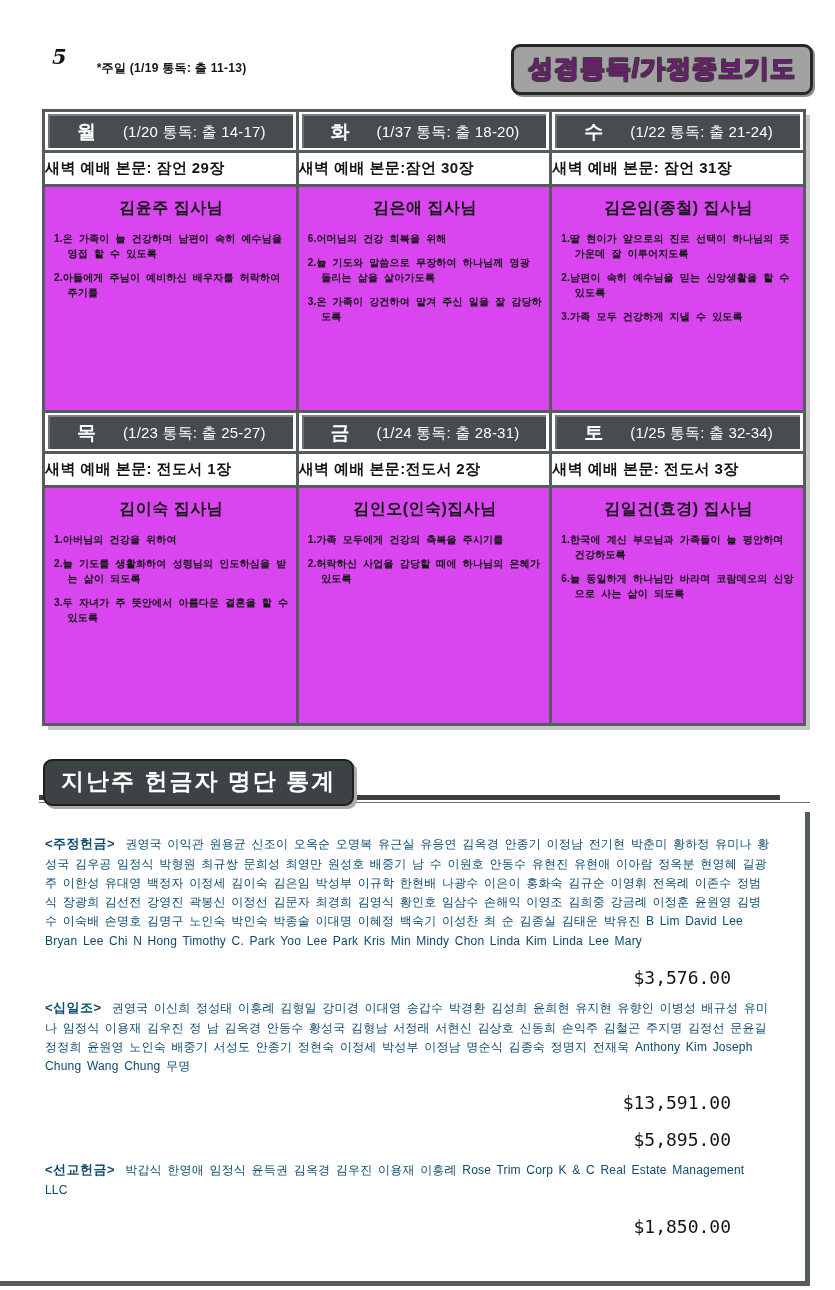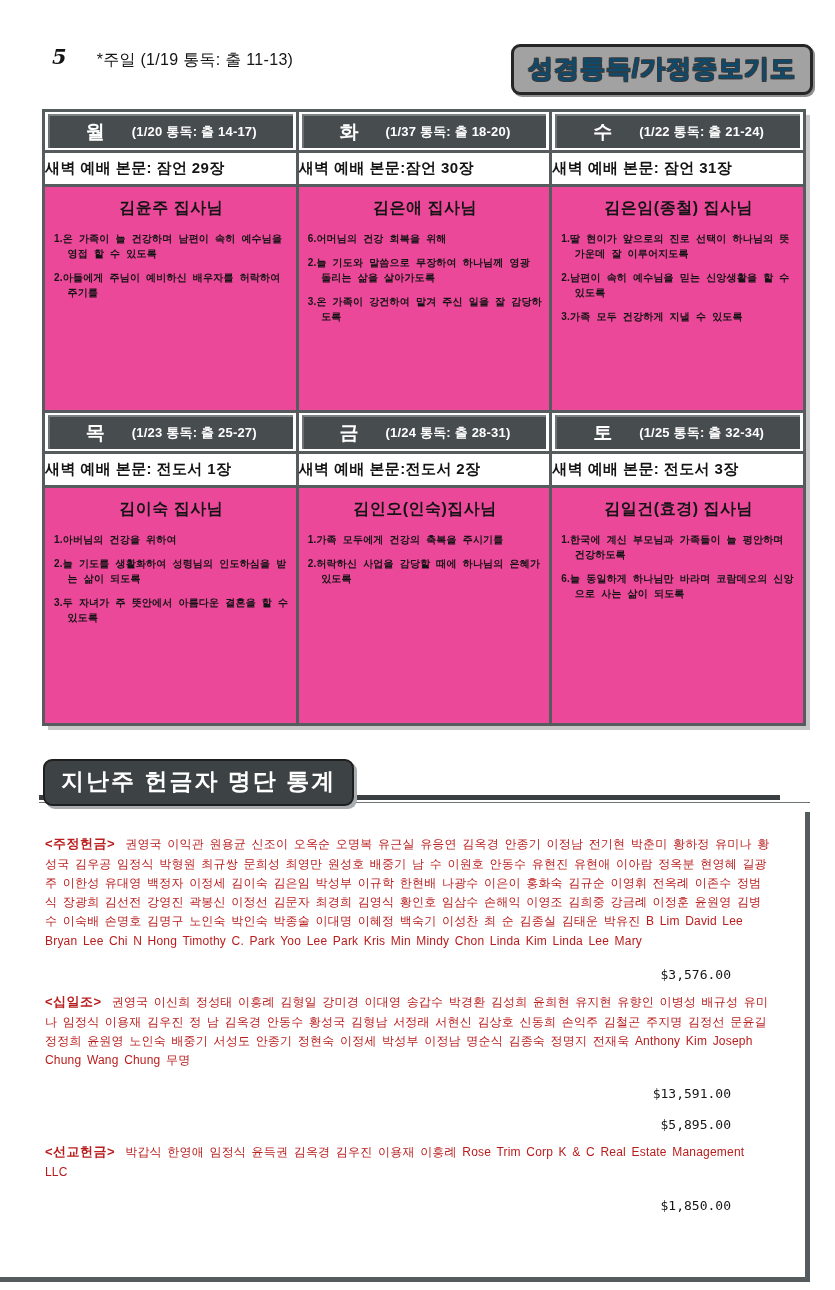--- a/index.html
+++ b/index.html
@@ -5,45 +5,45 @@
   * { margin:0; padding:0; box-sizing:border-box; }
   body { background:#e8e8e8; font-family:"Liberation Sans", sans-serif; }
   .page {
     width:835px; height:1290px; background:#ffffff; margin:0 auto;
     position:relative; color:#141414; overflow:hidden;
   }
 
   
   .topbar { display:flex; align-items:flex-start; padding:44px 22px 0 52px; }
   .page-num { font-family:"DejaVu Serif", serif; font-weight:bold; font-size:21px; font-style:italic; }
-  .sunday-label { margin-left:30px; margin-top:6px; font-weight:normal; font-size:16px; letter-spacing:0.3px; }
+  .sunday-label { margin-left:30px; margin-top:16px; font-weight:bold; font-size:12px; letter-spacing:0.3px; }
   .title-box {
     margin-left:auto; background:#a2a2a2; border:3px solid #262626; border-radius:9px;
-    padding:5px 14px 7px; font-size:25px; font-weight:bold; color:#0c4a6e; letter-spacing:1px;
+    padding:5px 14px 7px; font-size:25px; font-weight:bold; color:#701a75; letter-spacing:1px;
     text-shadow:1px 1px 0 #3a3a3a, -1px -1px 0 #3a3a3a, 1px -1px 0 #3a3a3a, -1px 1px 0 #3a3a3a;
     box-shadow:2px 2px 0 #8f8f8f;
   }
 
   
   table.sched {
     border-collapse:collapse; table-layout:fixed;
     width:764px; margin:14px 0 0 42px;
     box-shadow:5px 5px 0 -1px #c7c7c7;
     border:2px solid #565b5d;
   }
   table.sched td { border:3px solid #565b5d; }
   td.day-header { background:#ffffff; padding:2px 3px; height:38px; }
   .day-banner {
     background:#474d4f; height:34px; display:flex; align-items:center; justify-content:center;
     border-top:2px solid #7c8284; border-left:2px solid #6b7173; color:#fff;
   }
   .day-char { font-size:19px; font-weight:bold; margin-right:7px; }
-  .day-info { font-size:13px; font-weight:bold; letter-spacing:0.2px;padding-left:20px; }
+  .day-info { font-size:15px; font-weight:normal; letter-spacing:0.2px;padding-left:20px; }
   td.scripture { height:34px; text-align:left; font-weight:bold; font-size:15px; letter-spacing:0.4px; background:#fff; }
-  td.daybody { vertical-align:top; padding:9px 7px 8px 9px; background:#ec4899; }
+  td.daybody { vertical-align:top; padding:9px 7px 8px 9px; background:#d946ef; }
   tr.row1 td.daybody { height:226px; }
   tr.row2 td.daybody { height:238px; }
   .person-name { text-align:center; font-weight:bold; font-size:16px; margin:2px 0 12px; letter-spacing:0.5px; }
   .prayer {
     font-size:10px; line-height:1.5; margin-bottom:9px;
     padding-left:1.35em; text-indent:-1.35em; word-spacing:3px; letter-spacing:0.2px;font-weight:bold;
   }
 
   
   .offerings-title-wrap { position:relative; height:50px; margin:30px 0 6px 35px; width:745px; }
@@ -53,24 +53,24 @@
     position:absolute; left:8px; bottom:0; background:#3d4244; color:#fff;
     border:2px solid #1f1f1f; border-radius:9px; padding:5px 16px 7px;
     font-size:23px; font-weight:bold; letter-spacing:2px; box-shadow:3px 3px 0 #a9adaf;
   }
   .offerings-frame {
     margin-left:0; width:810px;
     border-right:5px solid #565b5d; border-bottom:5px solid #565b5d;
     padding:12px 0 34px 0; min-height:470px;
   }
   .offering-block { margin:10px 34px 0 45px; }
-  .offering-names { font-size:12px; line-height:1.6; letter-spacing:0.2px; word-spacing:2px; color:#b91c1c; }
+  .offering-names { font-size:12px; line-height:1.6; letter-spacing:0.2px; word-spacing:2px; color:#0c4a6e; }
   .offering-label { font-weight:bold; font-size:13px; letter-spacing:0.5px; margin-right:10px; }
   .offering-amount {
-    text-align:right; font-family:"DejaVu Sans Mono", monospace; font-size:13px;
+    text-align:right; font-family:"DejaVu Sans Mono", monospace; font-size:18px;
     margin:16px 40px 10px 0; color:#151515;
   }
 </style>
 </head>
 <body>
 
 <div class="page">
 
   <div class="topbar">
     <span class="page-num">5</span>

